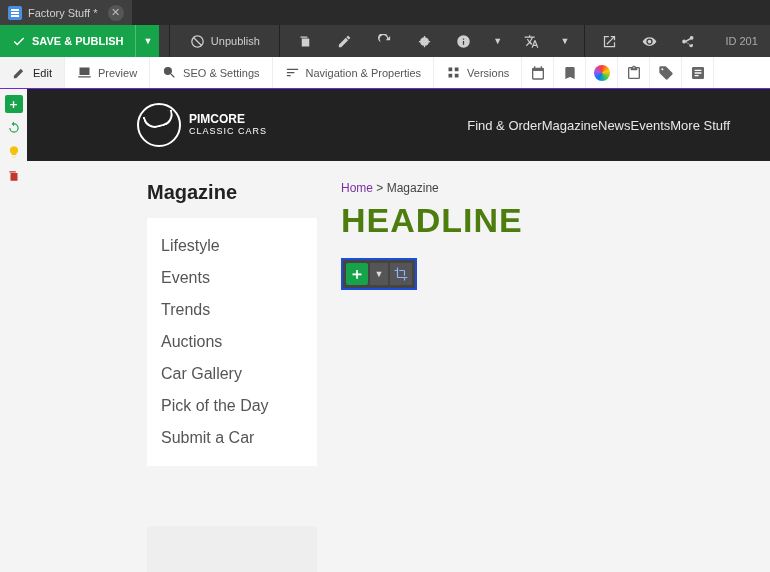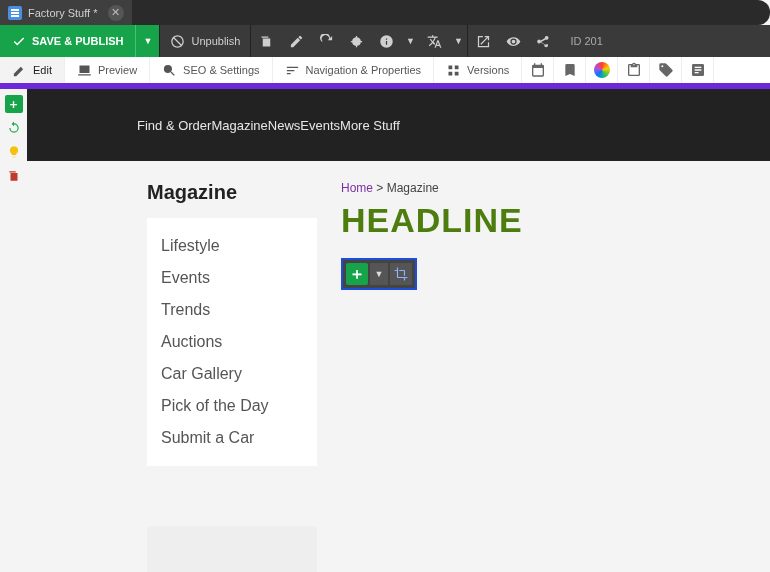--- a/index.html
+++ b/index.html
@@ -1,37 +1,37 @@
 <!DOCTYPE html>
 <html><head>
 <meta charset="utf-8">
 <style>
 * { margin:0; padding:0; box-sizing:border-box; font-family:-apple-system,BlinkMacSystemFont,"Segoe UI",Arial,sans-serif; }
 body { width:770px; height:572px; background:#f4f4f4; overflow:hidden; }
 
 
-.tabstrip { height:25px; background:#2a2a2a; display:flex; align-items:center;border-radius:12px; }
+.tabstrip { height:25px; background:#2a2a2a; display:flex; align-items:center; }
 .tab { height:25px; background:#3f3f3f; display:flex; align-items:center; padding:0 8px; color:#d0d0d0; font-size:11px; gap:6px; }
 .tab .doc-icon { width:14px; height:14px; background:#4a90e2; border-radius:2px; position:relative; }
 .tab .doc-icon::after{ content:""; position:absolute; left:3px; right:3px; top:3px; height:2px; background:#fff; box-shadow:0 3px 0 #fff,0 6px 0 #fff; }
 .tab-close { width:16px; height:16px; border-radius:50%; background:#555; color:#bbb; display:flex; align-items:center; justify-content:center; font-size:11px; margin-left:4px; cursor:pointer;}
 
 
-.actionbar { height:32px; background:#3a3a3a; display:flex; align-items:stretch; }
+.actionbar { height:32px; background:#3a3a3a; display:flex; align-items:stretch;justify-content:space-between; }
 .saveblock { display:flex; }
 .savebtn { background:#16a34a; color:#fff; font-size:11px; font-weight:600; display:flex; align-items:center; padding:0 12px; gap:6px; cursor:pointer; }
 .savecaret { background:#16a34a; color:#fff; width:24px; display:flex; align-items:center; justify-content:center; border-left:1px solid rgba(255,255,255,.25); cursor:pointer; font-size:9px;}
 .divider { width:1px; background:#222; }
 .actbtn { color:#cfcfcf; font-size:11px; display:flex; align-items:center; padding:0 10px; gap:6px; cursor:pointer; }
 .iconbtn { width:30px; color:#cfcfcf; display:flex; align-items:center; justify-content:center; cursor:pointer; font-size:14px;}
 .iconbtn svg, .actbtn svg { width:15px; height:15px; fill:#cfcfcf; }
 .idlabel { color:#aaa; font-size:11px; display:flex; align-items:center; padding:0 12px; }
 
 
-.toolbar2 { height:32px; background:#fff; border-bottom:6px solid #6d28d9; display:flex; align-items:stretch; }
+.toolbar2 { height:32px; background:#fff; border-bottom:1px solid #6d28d9; display:flex; align-items:stretch; }
 .tbtn { display:flex; align-items:center; gap:6px; padding:0 12px; color:#555; font-size:11px; cursor:pointer; border-right:1px solid #eee; }
 .tbtn.active { background:#f3f3f3; color:#222; }
 .tbtn svg { width:15px; height:15px; fill:#555; }
 .tbicon { width:32px; display:flex; align-items:center; justify-content:center; border-right:1px solid #eee; cursor:pointer; }
 .tbicon svg{width:16px;height:16px;fill:#666;}
 .rainbow { width:16px; height:16px; border-radius:50%; background:conic-gradient(#ff3b30,#ffcc00,#34c759,#007aff,#af52de,#ff3b30); }
 
 
 .bodywrap { display:flex; height:calc(572px - 25px - 32px - 32px); }
 .leftstrip { width:27px; background:#f4f4f4; display:flex; flex-direction:column; align-items:center; gap:6px; padding-top:6px; }
@@ -228,20 +228,27 @@
       </div>
     <div class="lsbtn">
         <svg viewBox="0 0 24 24" fill="#c0392b">
           <path d="M6 7h12v13H6zM9 4h6v2H4V4h5z"></path>
         </svg>
       </div>
   </div>
 
   <div class="content">
     <div class="siteheader">
+      <div class="logo">
+        <div class="logocircle"></div>
+        <div>
+          <div style="font-weight:700;font-size:12px;letter-spacing:0px">PIMCORE</div>
+          <div>CLASSIC CARS</div>
+        </div>
+      </div>
       <div class="nav">
         <a>Find &amp; Order</a>
         <a>Magazine</a>
         <a>News</a>
         <a>Events</a>
         <a>More Stuff</a>
       </div>
     </div>
 
     <div class="pagegrid">

